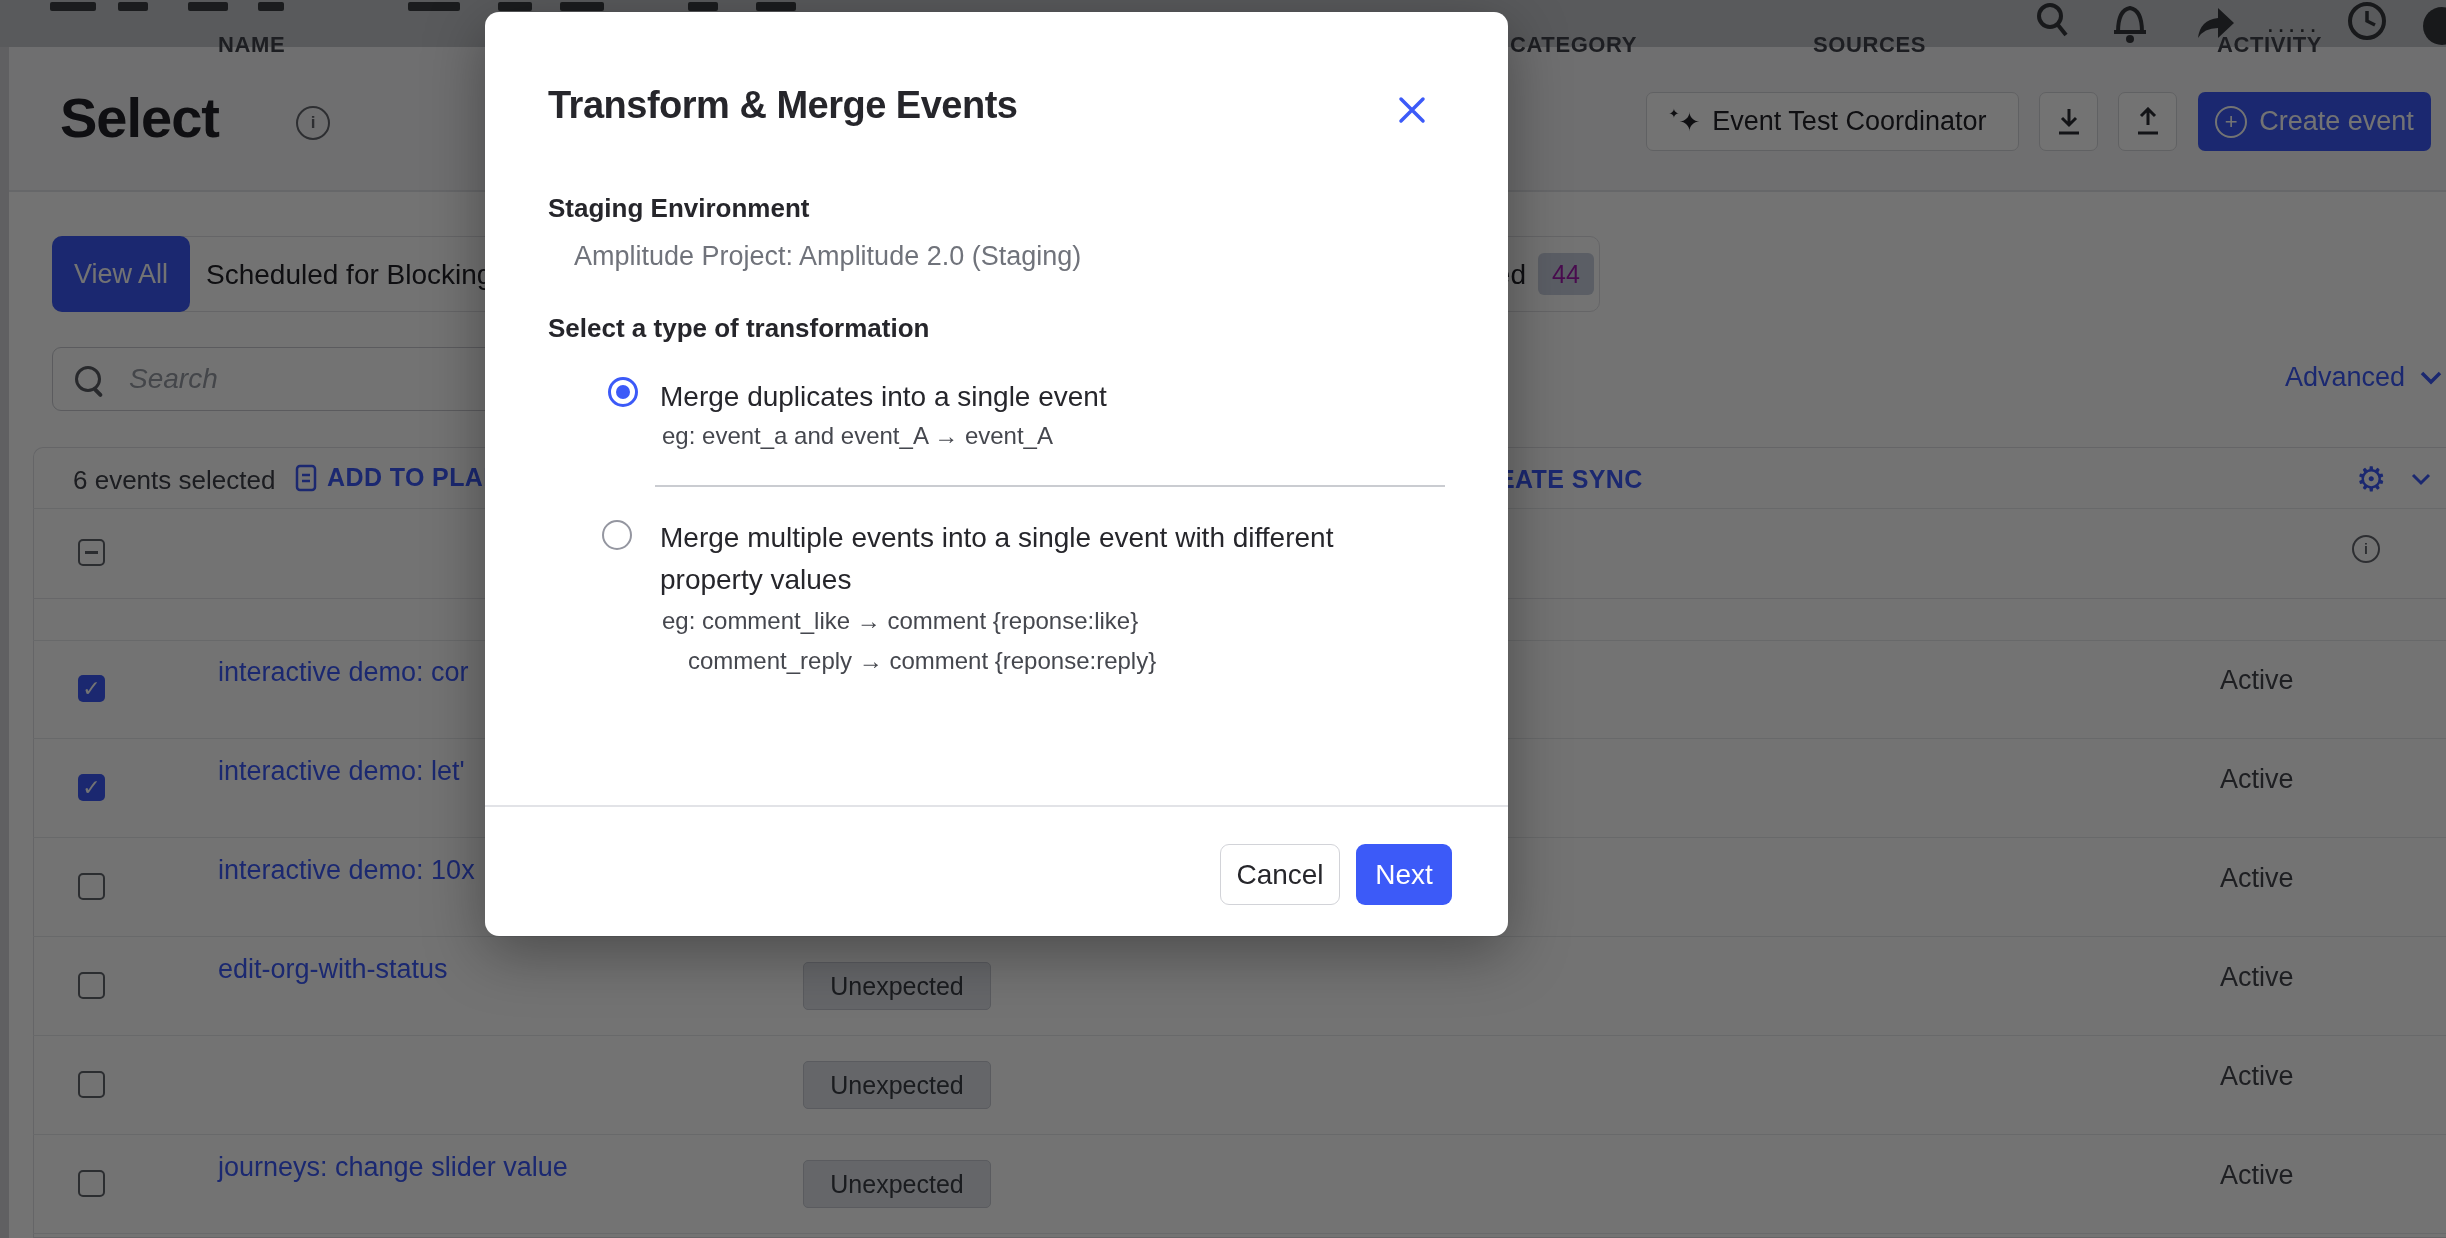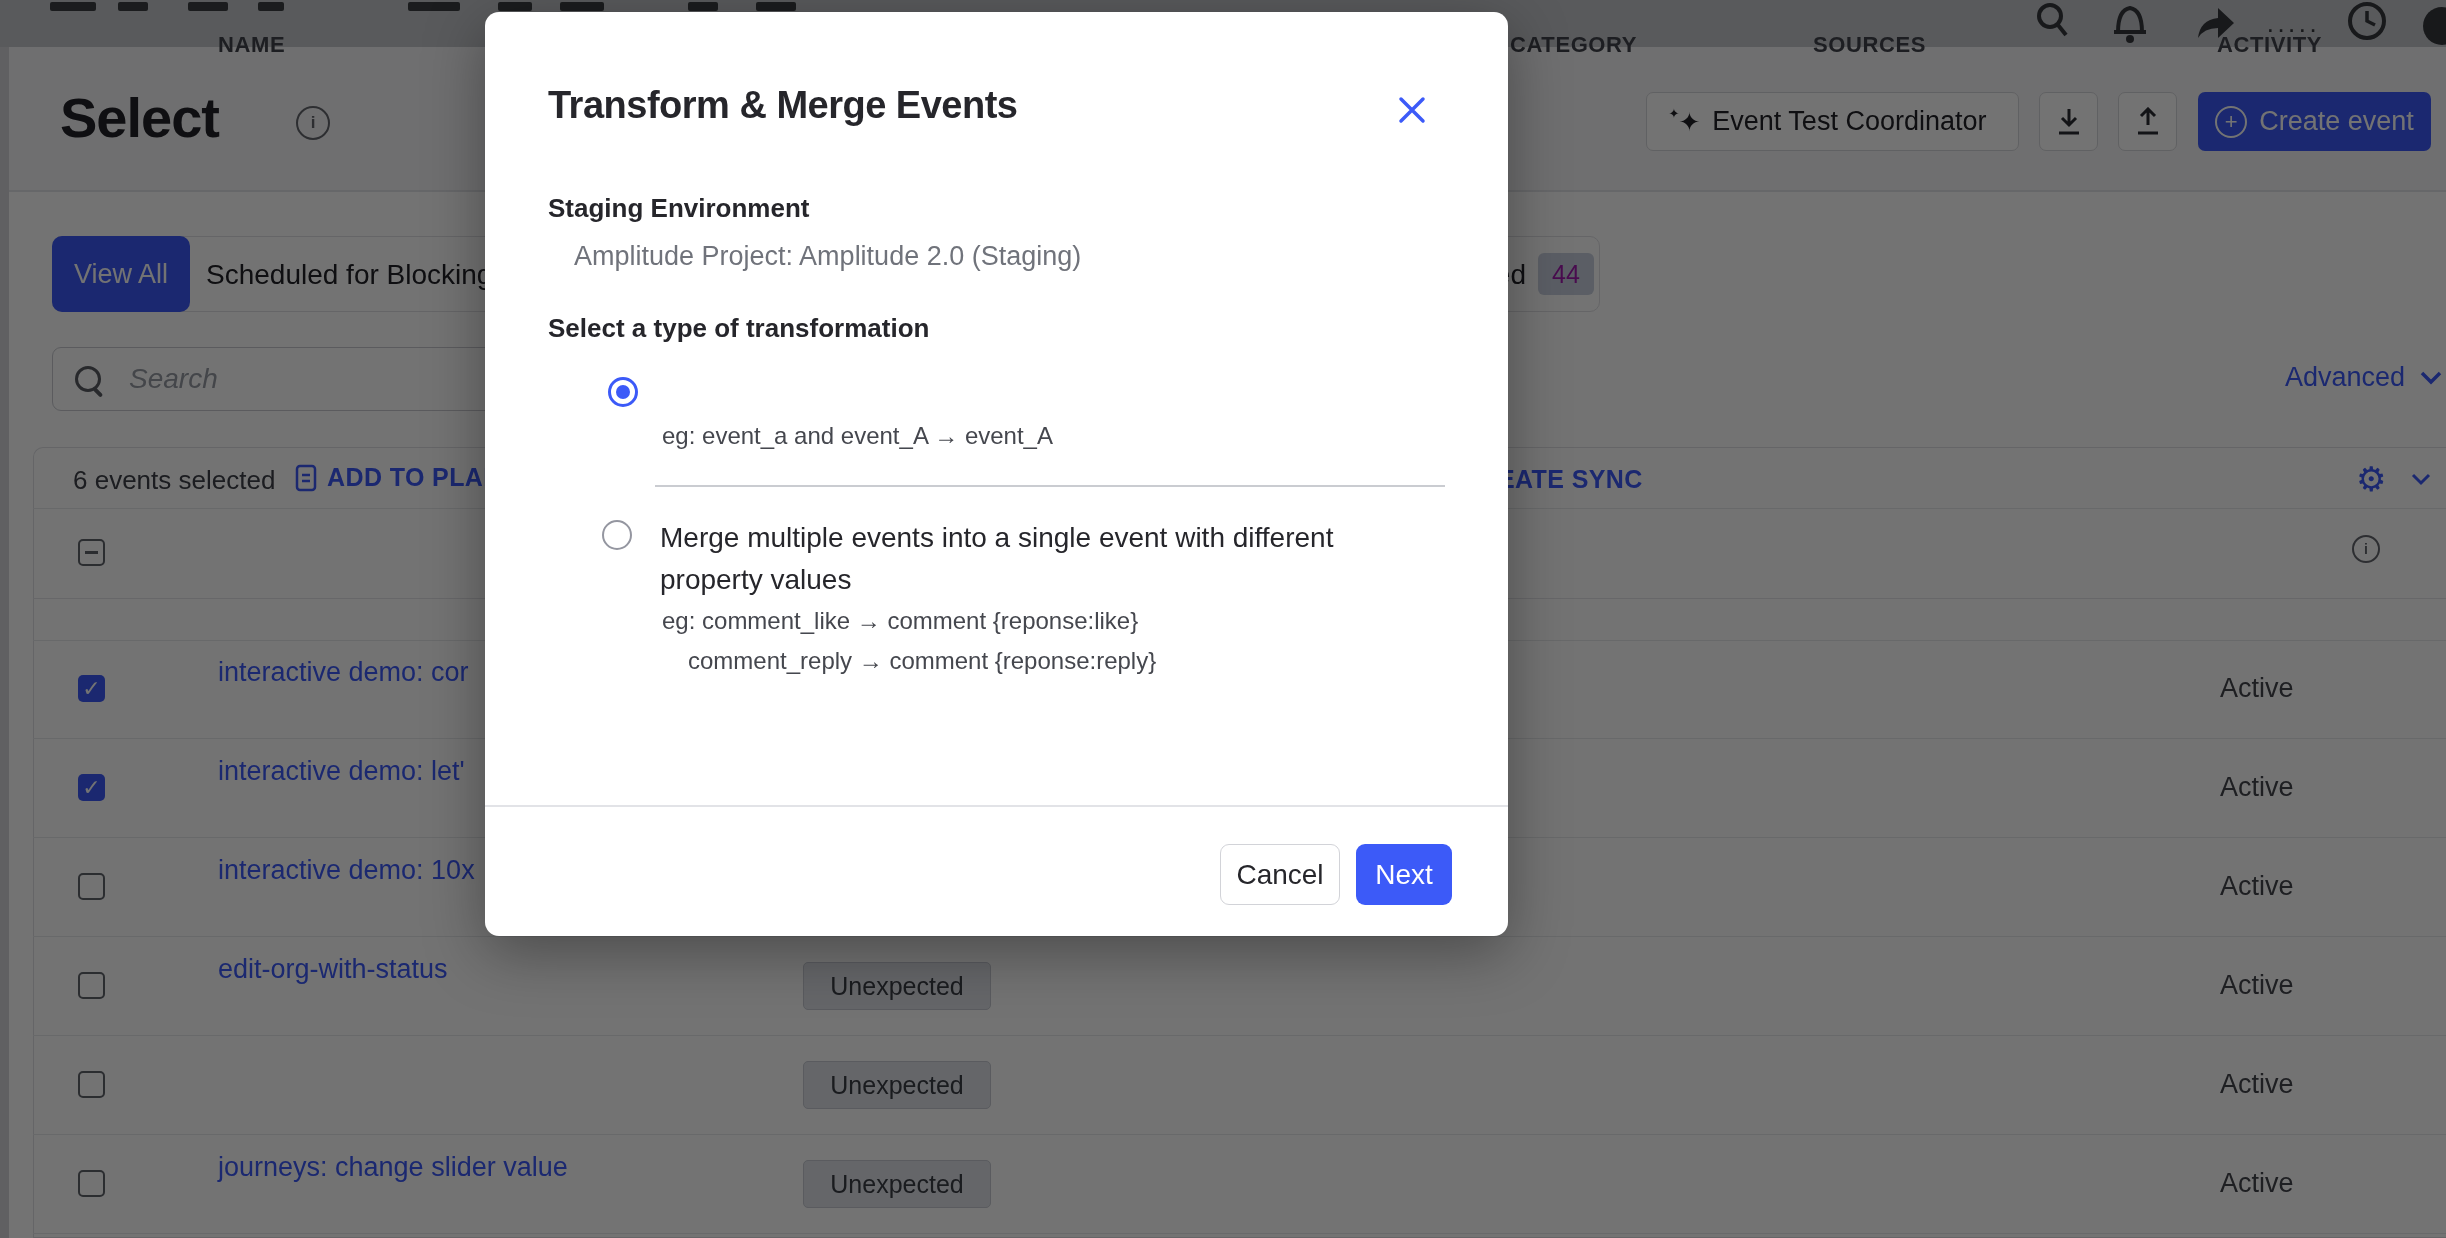--- a/index.html
+++ b/index.html
@@ -64,21 +64,21 @@
   .rows{left:33px;top:640px;width:2413px;}
   .row{position:relative;width:2413px;height:98px;border-bottom:1.5px solid #e7e8ec;}
   .cb{position:absolute;left:45px;top:35px;width:27px;height:27px;border-radius:5px;box-sizing:border-box;}
   .cb.unchecked{border:2.5px solid #60646b;background:#fff;}
   .cb.checked{background:#3c5af8;color:#fff;display:flex;align-items:center;justify-content:center;
               font-size:22px;font-weight:700;}
   .nm{position:absolute;left:185px;top:17px;font-size:27px;color:#3c5af8;text-decoration:none;text-align:right;}
   .badge{position:absolute;left:770px;top:25px;width:188px;height:48px;box-sizing:border-box;
          background:#dfe2e8;border:1.5px solid #c7cad3;border-radius:5px;
          display:flex;align-items:center;justify-content:center;font-size:25px;color:#3b3e46;}
-  .act{position:absolute;left:2187px;top:33px;font-size:27px;color:#44464d;}
+  .act{position:absolute;left:2187px;top:25px;font-size:27px;color:#44464d;}
   .minusbox{left:78px;top:539px;width:27px;height:27px;border:2.5px solid #60646b;border-radius:5px;
             box-sizing:border-box;display:flex;align-items:center;justify-content:center;}
   .minusbox span{width:13px;height:3px;background:#60646b;display:block;}
 
   
   .overlay{left:0;top:0;width:2446px;height:1238px;background:rgba(0,0,0,0.55);z-index:40;}
   .modal{left:485px;top:12px;width:1023px;height:924px;background:#fff;border-radius:14px;
          box-shadow:0 16px 60px rgba(0,0,0,.35);z-index:50;}
   .m-title{left:63px;top:72px;font-size:38px;font-weight:700;color:#26262b;letter-spacing:-.5px;}
   .m-close{left:905px;top:76px;width:44px;height:44px;display:flex;align-items:center;
@@ -275,20 +275,21 @@
         </svg>
     </div>
 
     <div class="abs m-h2" style="left:63px;top:181px">Staging Environment</div>
     <div class="abs m-sub" style="left:63px;top:229px">Amplitude Project: Amplitude 2.0 (Staging)</div>
     <div class="abs m-h2" style="left:63px;top:301px">Select a type of transformation</div>
 
     <div class="abs radio on" style="left:123px;top:365px">
         <i></i>
       </div>
+    <div class="abs opt-label" style="left:175px;top:364px">Merge duplicates into a single event</div>
     <div class="abs opt-eg" style="left:177px;top:410px">eg: event_a and event_A → event_A</div>
     <div class="abs m-div" style="left:170px;top:473px;width:790px"></div>
 
     <div class="abs radio off" style="left:117px;top:508px"></div>
     <div class="abs opt-label" style="left:175px;top:505px;width:700px">Merge multiple events into a single event with different property values</div>
     <div class="abs opt-eg" style="left:177px;top:595px">eg: comment_like → comment {reponse:like}</div>
     <div class="abs opt-eg" style="left:203px;top:635px">comment_reply → comment {reponse:reply}</div>
 
     <div class="abs m-footdiv"></div>
     <div class="abs m-btn m-cancel">Cancel</div>

